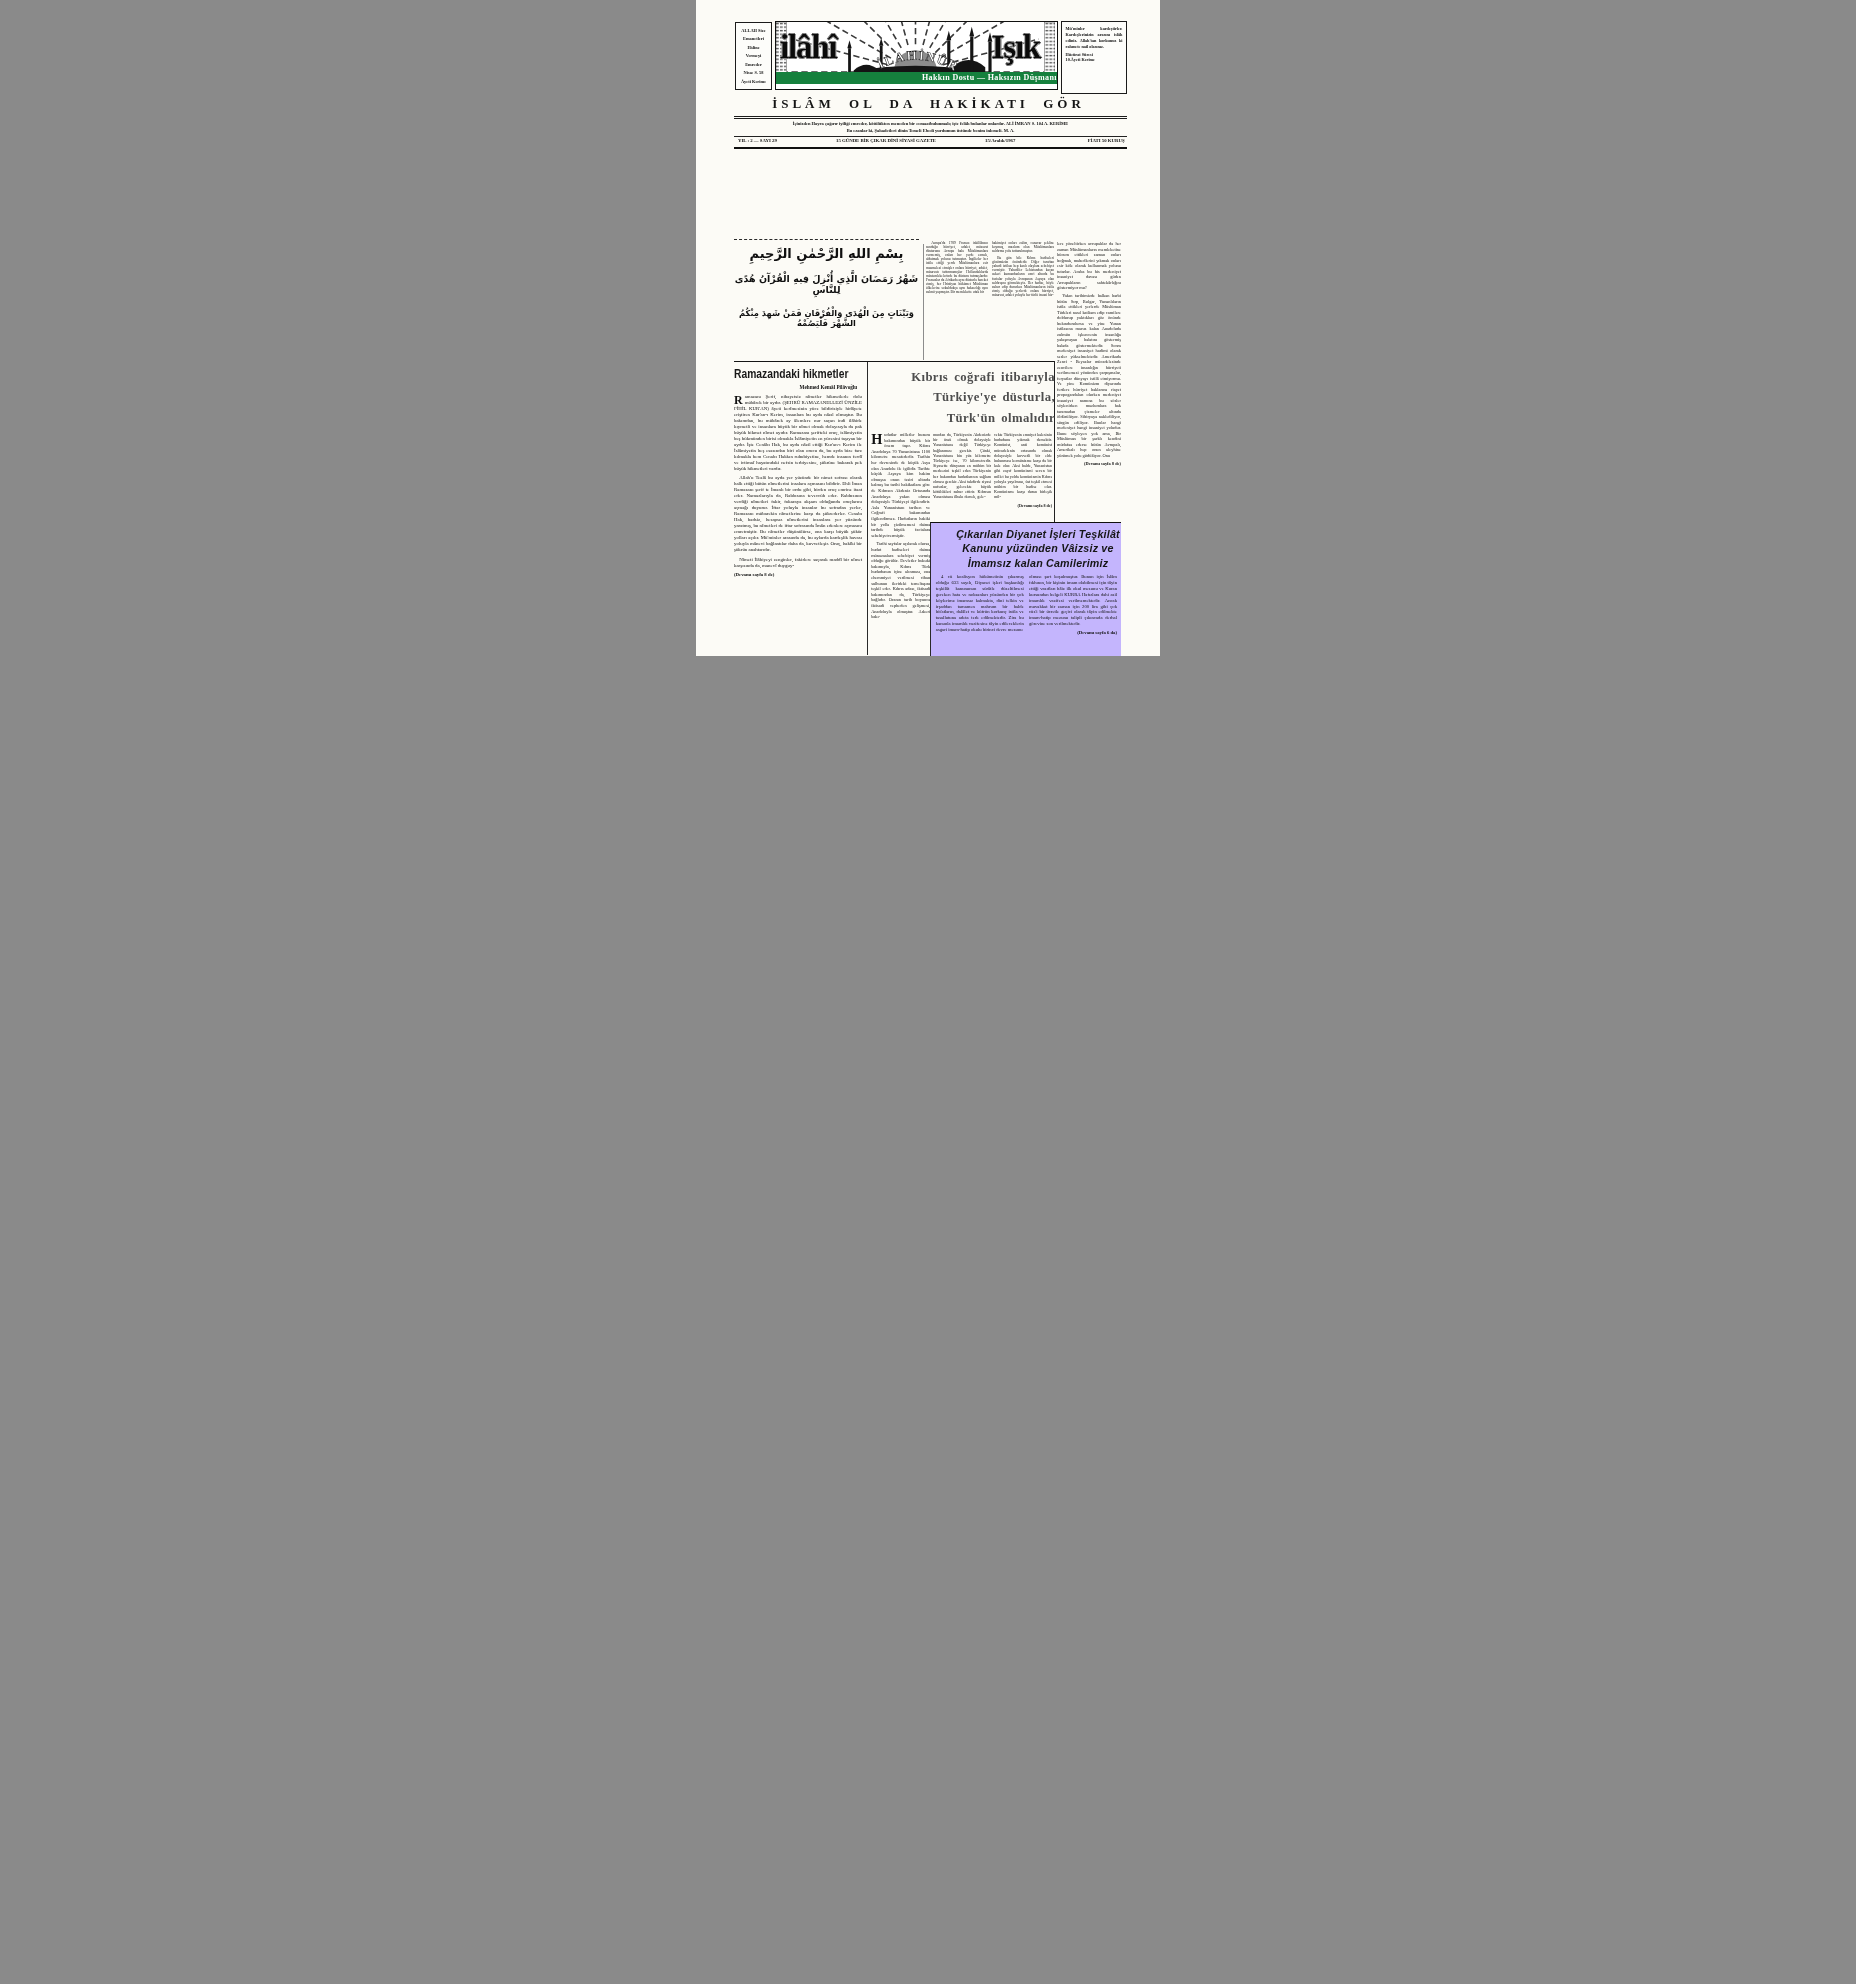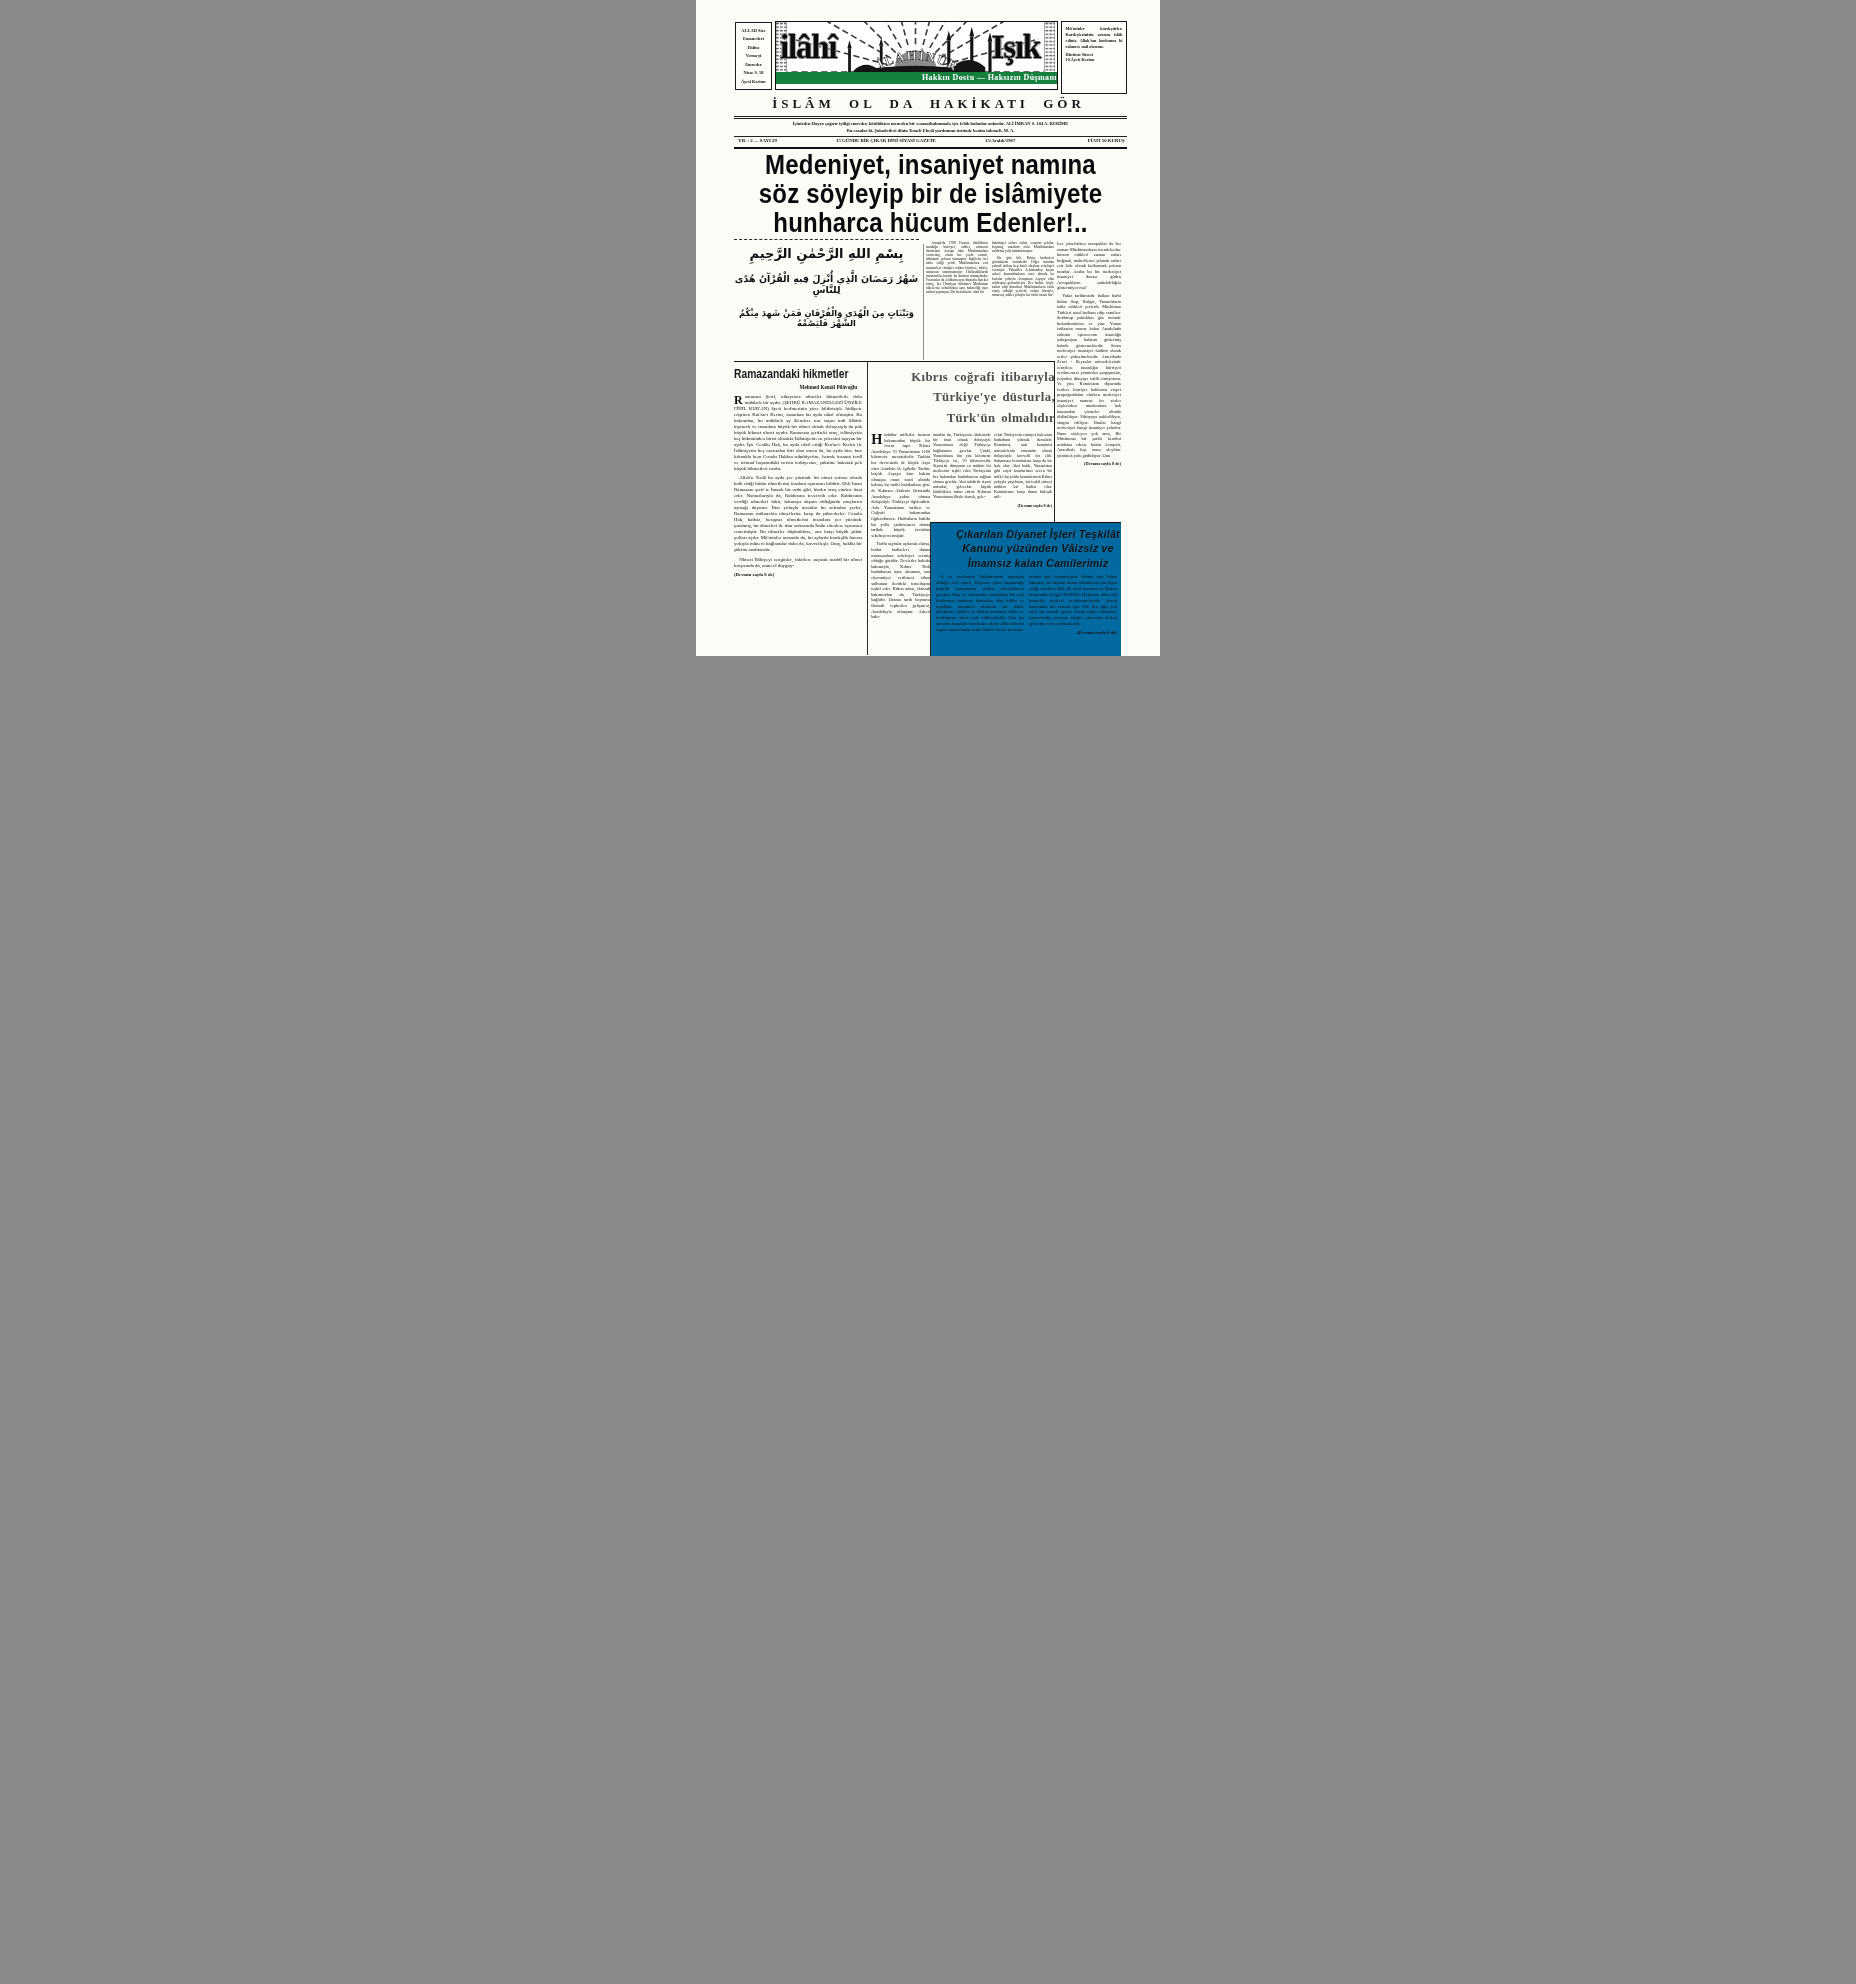--- a/index.html
+++ b/index.html
@@ -77,21 +77,21 @@
   .kibris{position:absolute;left:171px;top:362px;width:188px;height:293px;
           border-left:0.8px solid #2a2a2a;box-sizing:border-box;}
   .kb-headline{margin-top:4.8px;text-align:right;color:#4e4e4e;}
   .kb-line{font:bold 12.7px/20.6px "Liberation Serif",serif;letter-spacing:0.4px;word-spacing:2.4px;white-space:nowrap;}
   .kb-col{position:absolute;top:70px;text-align:justify;font-family:"Liberation Serif",serif;overflow:hidden;}
   .kb-col p{margin:0 0 3.2px;}
   .kb-col1{left:3.2px;width:59px;height:222px;font-size:4.4px;line-height:5.6px;}
   .kb-col2{left:65px;width:58px;height:89px;font-size:4.1px;line-height:5.2px;}
   .kb-col3{left:126px;width:58px;height:91px;font-size:4.1px;line-height:5.2px;}
 
-  .diyanet{position:absolute;left:234px;top:522px;width:191px;height:154px;background:#0369a1;
+  .diyanet{position:absolute;left:234px;top:522px;width:191px;height:154px;background:#c4b5fd;
            border-top:1.6px solid #101010;border-left:0.8px solid #2a2a2a;box-sizing:border-box;padding-left:24px;}
   .dy-headline{margin-top:4px;text-align:center;}
   .dy-line{font:bold italic 10.7px/14.3px "Liberation Sans",sans-serif;color:#161616;white-space:nowrap;letter-spacing:0.2px;}
   .dy-col{position:absolute;top:51px;text-align:justify;font-size:4.7px;line-height:5.9px;
           font-family:"Liberation Serif",serif;}
   .dy-col p{margin:0 0 3.2px;}
   .dy-col1{left:4.8px;width:88px;}
   .dy-col2{left:98px;width:88px;}
 </style>
 </head>
@@ -175,25 +175,20 @@
   <div class="thin-rule"></div>
 
   <div class="dateline">
     <span class="dl-issue">YIL : 2 — SAYI 29</span>
     <span class="dl-freq">15 GÜNDE BİR ÇIKAR DİNÎ SİYASİ GAZETE</span>
     <span class="dl-date">15/Aralık/1967</span>
     <span class="dl-price">FİATI 50 KURUŞ</span>
   </div>
   <div class="thick-rule"></div>
 
-  <div class="headline">
-    <div class="hl"><span class="hl-line">Medeniyet, insaniyet namına</span></div>
-    <div class="hl"><span class="hl-line">söz söyleyip bir de islâmiyete</span></div>
-    <div class="hl"><span class="hl-line">hunharca hücum Edenler!..</span></div>
-  </div>
 
   <div class="dash-rule"></div>
 
   <div class="calligraphy">
     <div class="cal1">بِسْمِ اللهِ الرَّحْمٰنِ الرَّحِيمِ</div>
     <div class="cal2">شَهْرُ رَمَضَانَ الَّذِي أُنْزِلَ فِيهِ الْقُرْآنُ هُدًى لِلنَّاسِ</div>
     <div class="cal3">وَبَيِّنَاتٍ مِنَ الْهُدَى وَالْفُرْقَانِ فَمَنْ شَهِدَ مِنْكُمُ الشَّهْرَ فَلْيَصُمْهُ</div>
   </div>
 
   <div class="col colA">

